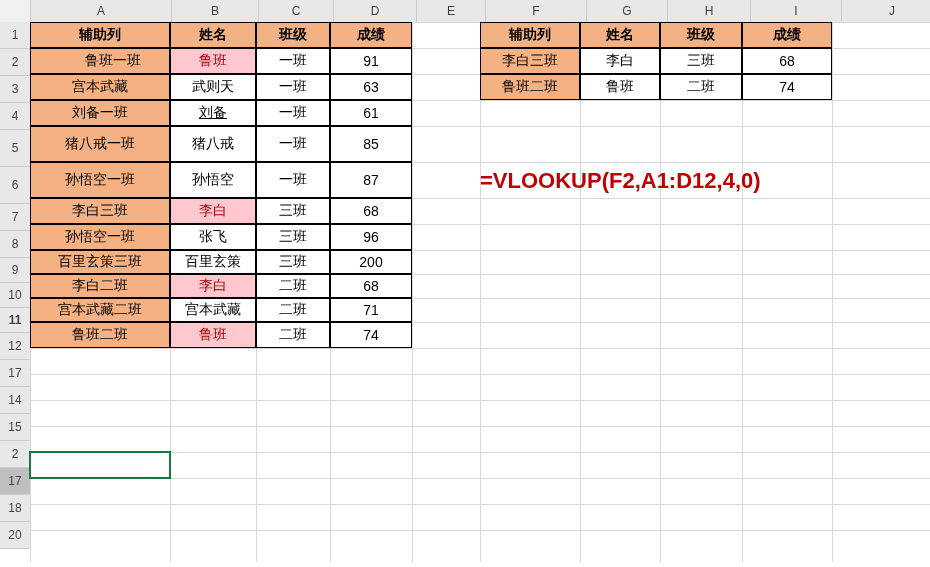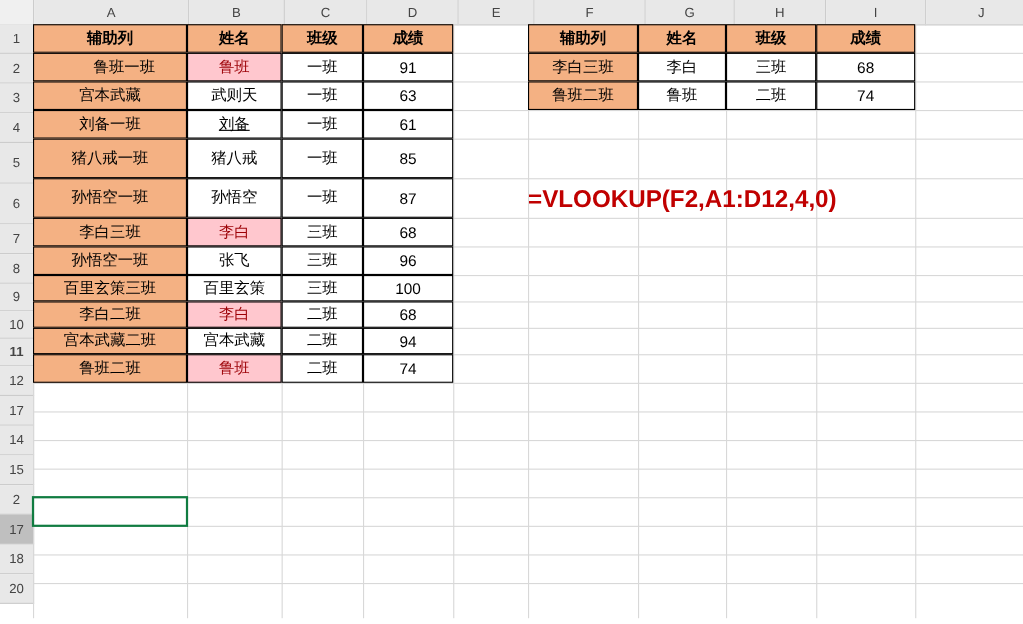--- a/index.html
+++ b/index.html
@@ -118,29 +118,29 @@
       <div class="cell bd-all hl-red" style="left: 140px; top: 176px; width: 86px; height: 26px;">李白</div>
       <div class="cell bd-all " style="left: 226px; top: 176px; width: 74px; height: 26px;">三班</div>
       <div class="cell bd-all " style="left: 300px; top: 176px; width: 82px; height: 26px;">68</div>
       <div class="cell bd-all auxcell" style="left: 0px; top: 202px; width: 140px; height: 26px;">孙悟空一班</div>
       <div class="cell bd-all " style="left: 140px; top: 202px; width: 86px; height: 26px;">张飞</div>
       <div class="cell bd-all " style="left: 226px; top: 202px; width: 74px; height: 26px;">三班</div>
       <div class="cell bd-all " style="left: 300px; top: 202px; width: 82px; height: 26px;">96</div>
       <div class="cell bd-all auxcell" style="left: 0px; top: 228px; width: 140px; height: 24px;">百里玄策三班</div>
       <div class="cell bd-all " style="left: 140px; top: 228px; width: 86px; height: 24px;">百里玄策</div>
       <div class="cell bd-all " style="left: 226px; top: 228px; width: 74px; height: 24px;">三班</div>
-      <div class="cell bd-all " style="left: 300px; top: 228px; width: 82px; height: 24px;">100</div>
+      <div class="cell bd-all " style="left: 300px; top: 228px; width: 82px; height: 24px;">200</div>
       <div class="cell bd-all auxcell" style="left: 0px; top: 252px; width: 140px; height: 24px;">李白二班</div>
       <div class="cell bd-all hl-red" style="left: 140px; top: 252px; width: 86px; height: 24px;">李白</div>
       <div class="cell bd-all " style="left: 226px; top: 252px; width: 74px; height: 24px;">二班</div>
       <div class="cell bd-all " style="left: 300px; top: 252px; width: 82px; height: 24px;">68</div>
       <div class="cell bd-all auxcell" style="left: 0px; top: 276px; width: 140px; height: 24px;">宫本武藏二班</div>
       <div class="cell bd-all " style="left: 140px; top: 276px; width: 86px; height: 24px;">宫本武藏</div>
       <div class="cell bd-all " style="left: 226px; top: 276px; width: 74px; height: 24px;">二班</div>
-      <div class="cell bd-all " style="left: 300px; top: 276px; width: 82px; height: 24px;">94</div>
+      <div class="cell bd-all " style="left: 300px; top: 276px; width: 82px; height: 24px;">71</div>
       <div class="cell bd-all auxcell" style="left: 0px; top: 300px; width: 140px; height: 26px;">鲁班二班</div>
       <div class="cell bd-all hl-red" style="left: 140px; top: 300px; width: 86px; height: 26px;">鲁班</div>
       <div class="cell bd-all " style="left: 226px; top: 300px; width: 74px; height: 26px;">二班</div>
       <div class="cell bd-all " style="left: 300px; top: 300px; width: 82px; height: 26px;">74</div>
       <div class="cell bd-all hdrcell" style="left: 450px; top: 0px; width: 100px; height: 26px;">辅助列</div>
       <div class="cell bd-all hdrcell" style="left: 550px; top: 0px; width: 80px; height: 26px;">姓名</div>
       <div class="cell bd-all hdrcell" style="left: 630px; top: 0px; width: 82px; height: 26px;">班级</div>
       <div class="cell bd-all hdrcell" style="left: 712px; top: 0px; width: 90px; height: 26px;">成绩</div>
       <div class="cell bd-all auxcell" style="left: 450px; top: 26px; width: 100px; height: 26px;">李白三班</div>
       <div class="cell bd-all " style="left: 550px; top: 26px; width: 80px; height: 26px;">李白</div>

